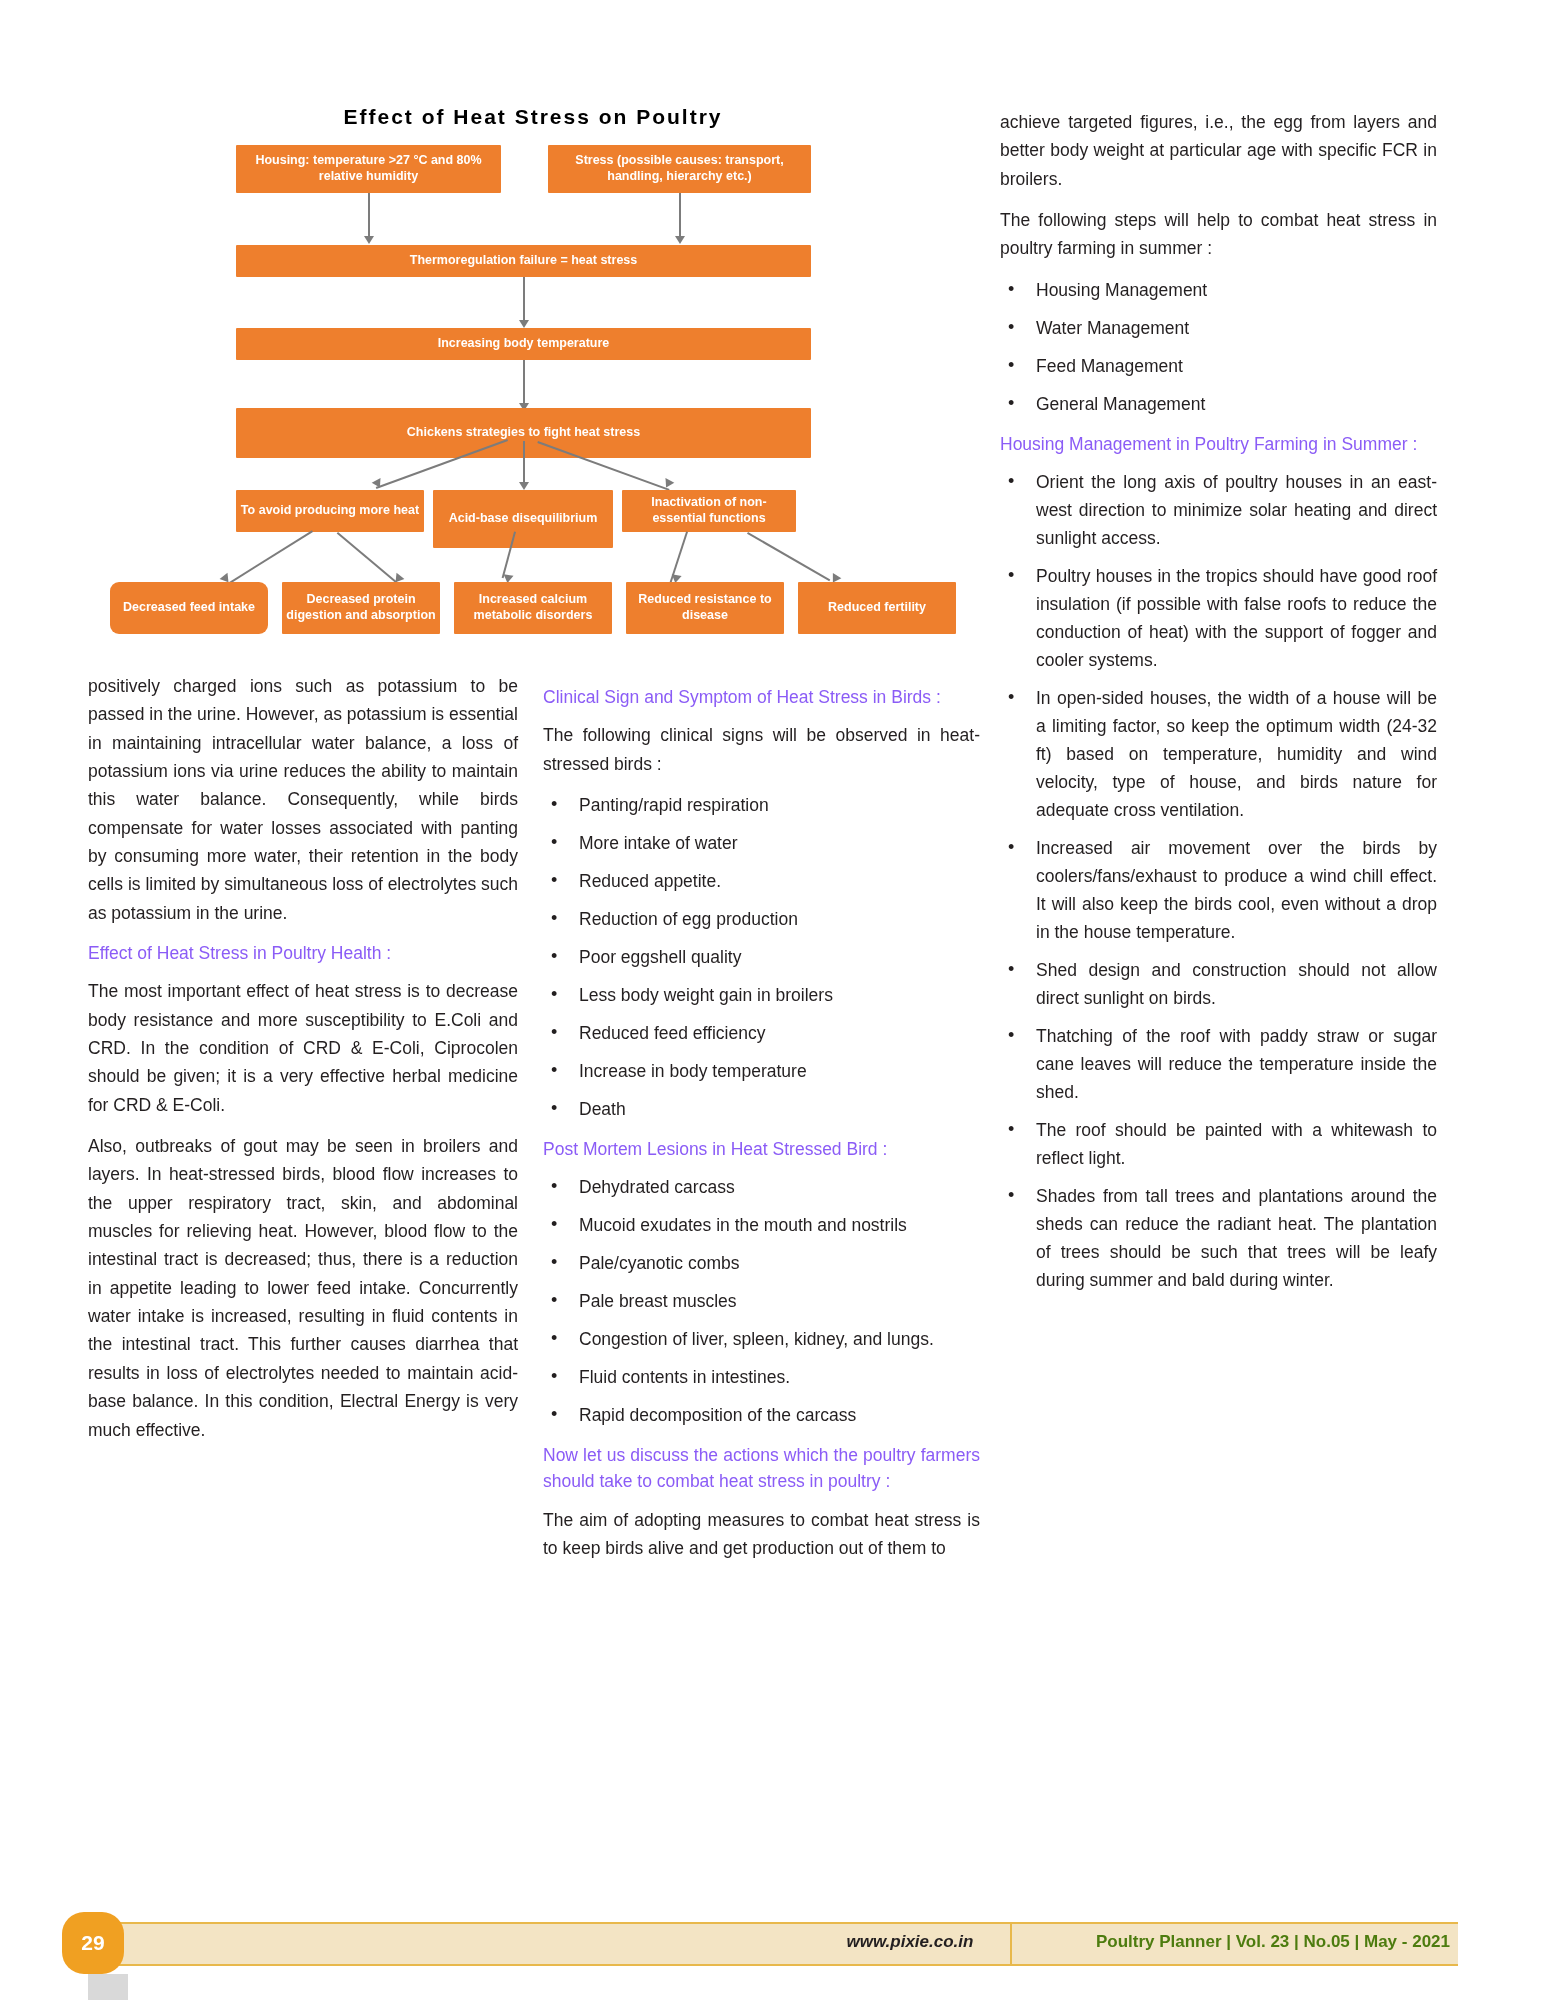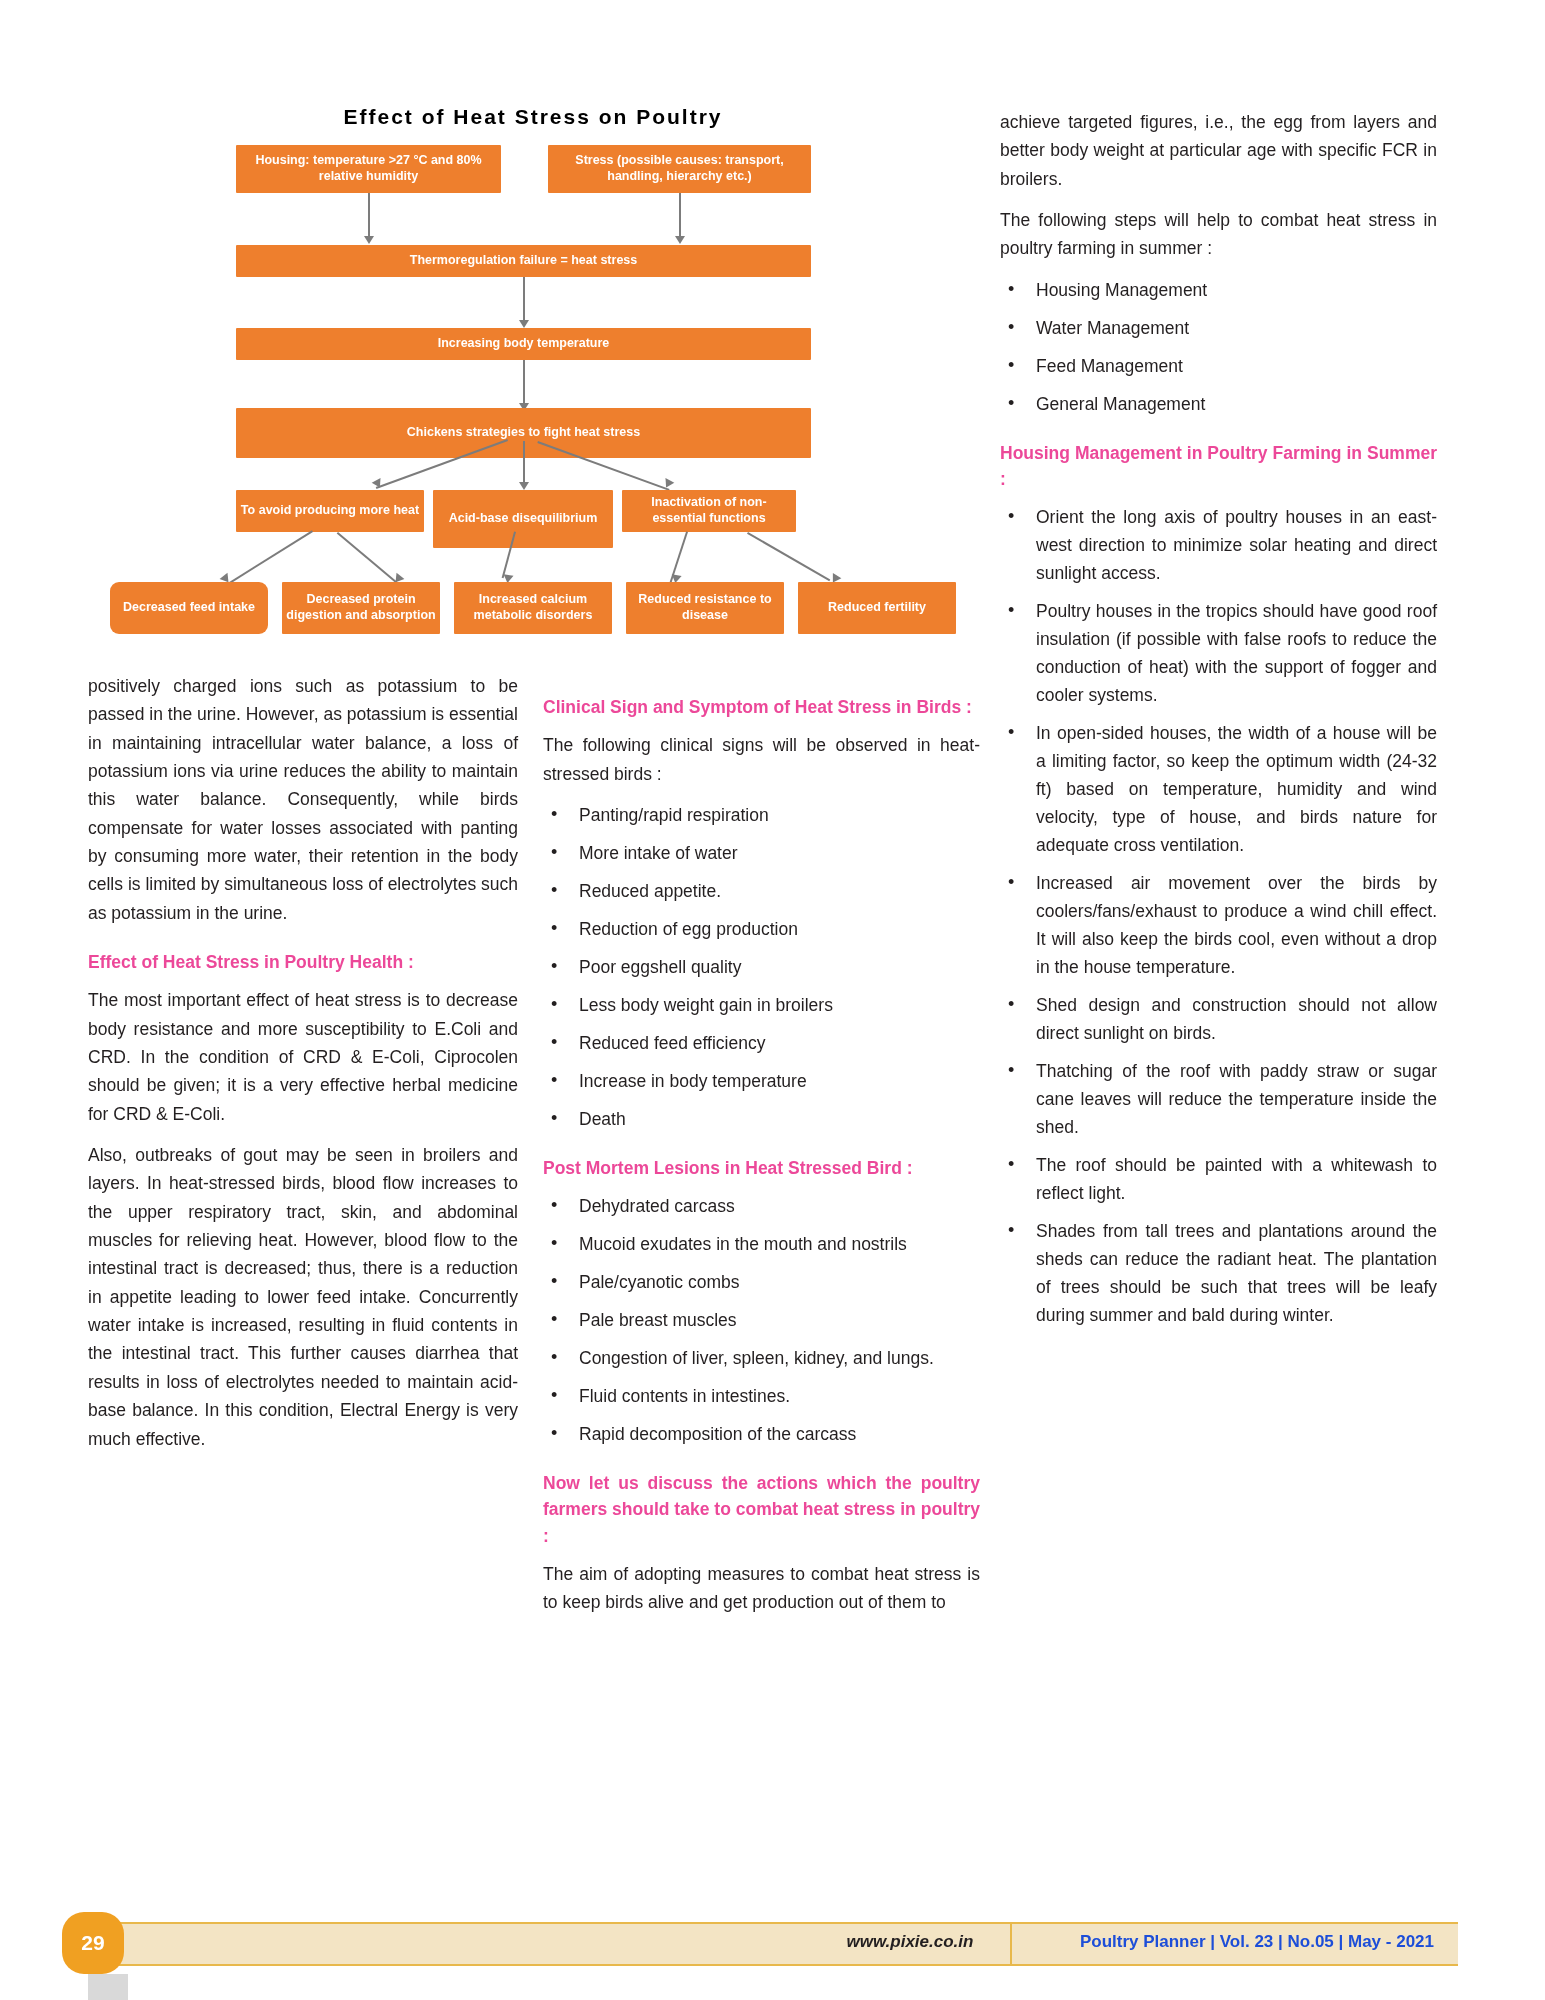--- a/index.html
+++ b/index.html
@@ -84,23 +84,23 @@
     position: absolute;
     font-size: 17.5px;
     line-height: 1.62;
     text-align: justify;
   }
   .col p { margin: 0 0 13px 0; }
   .col1 { left: 88px; top: 672px; width: 430px; }
   .col2 { left: 543px; top: 672px; width: 437px; }
   .col3 { left: 1000px; top: 108px; width: 437px; }
   .heading {
-    color: #ec4899;
-    font-weight: bold;
-    margin: 22px 0 11px 0;
+    color: #8b5cf6;
+    font-weight: normal;
+    margin: 12px 0 11px 0;
     line-height: 1.5;
     text-align: left;
   }
   .heading.justify { text-align: justify; }
   ul.bul { list-style: none; margin: 0 0 13px 0; padding: 0; }
   ul.bul li {
     position: relative;
     padding-left: 36px;
     margin-bottom: 10px;
     text-align: justify;
@@ -148,24 +148,24 @@
     left: 760px; top: 28px;
     width: 300px;
     text-align: center;
     font-style: italic;
     font-weight: bold;
     font-size: 17px;
     color: #231f20;
   }
   .footer-right {
     position: absolute;
-    right: 111px; top: 28px;
+    right: 95px; top: 28px;
     font-weight: bold;
     font-size: 17px;
-    color: #1d4ed8;
+    color: #4d7c0f;
   }
   .footer-divider {
     position: absolute;
     left: 1010px; top: 20px;
     width: 2px; height: 40px;
     background: #e8b84b;
   }
   .footer-tab {
     position: absolute;
     left: 88px; top: 70px;

